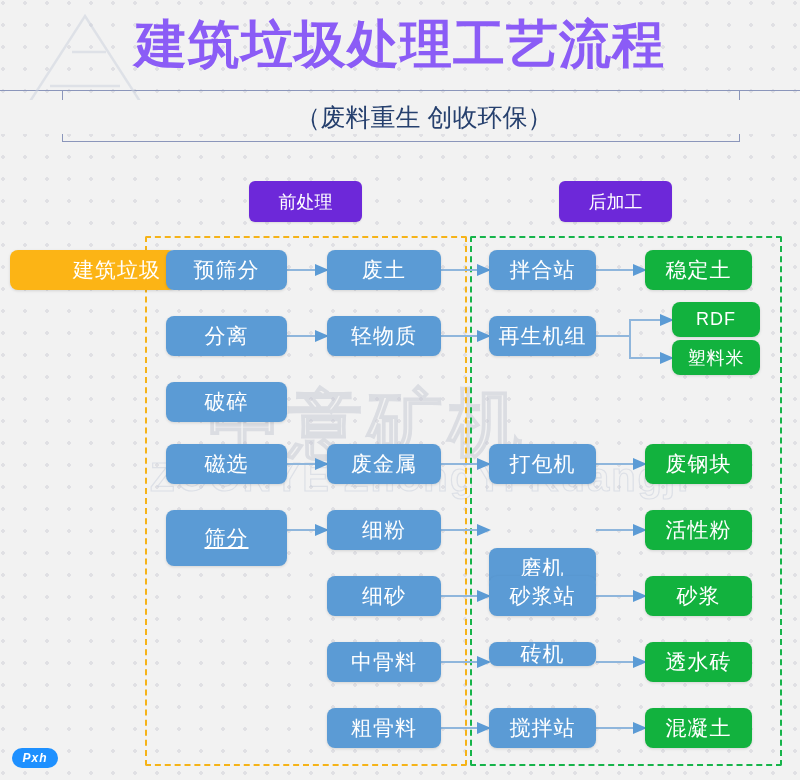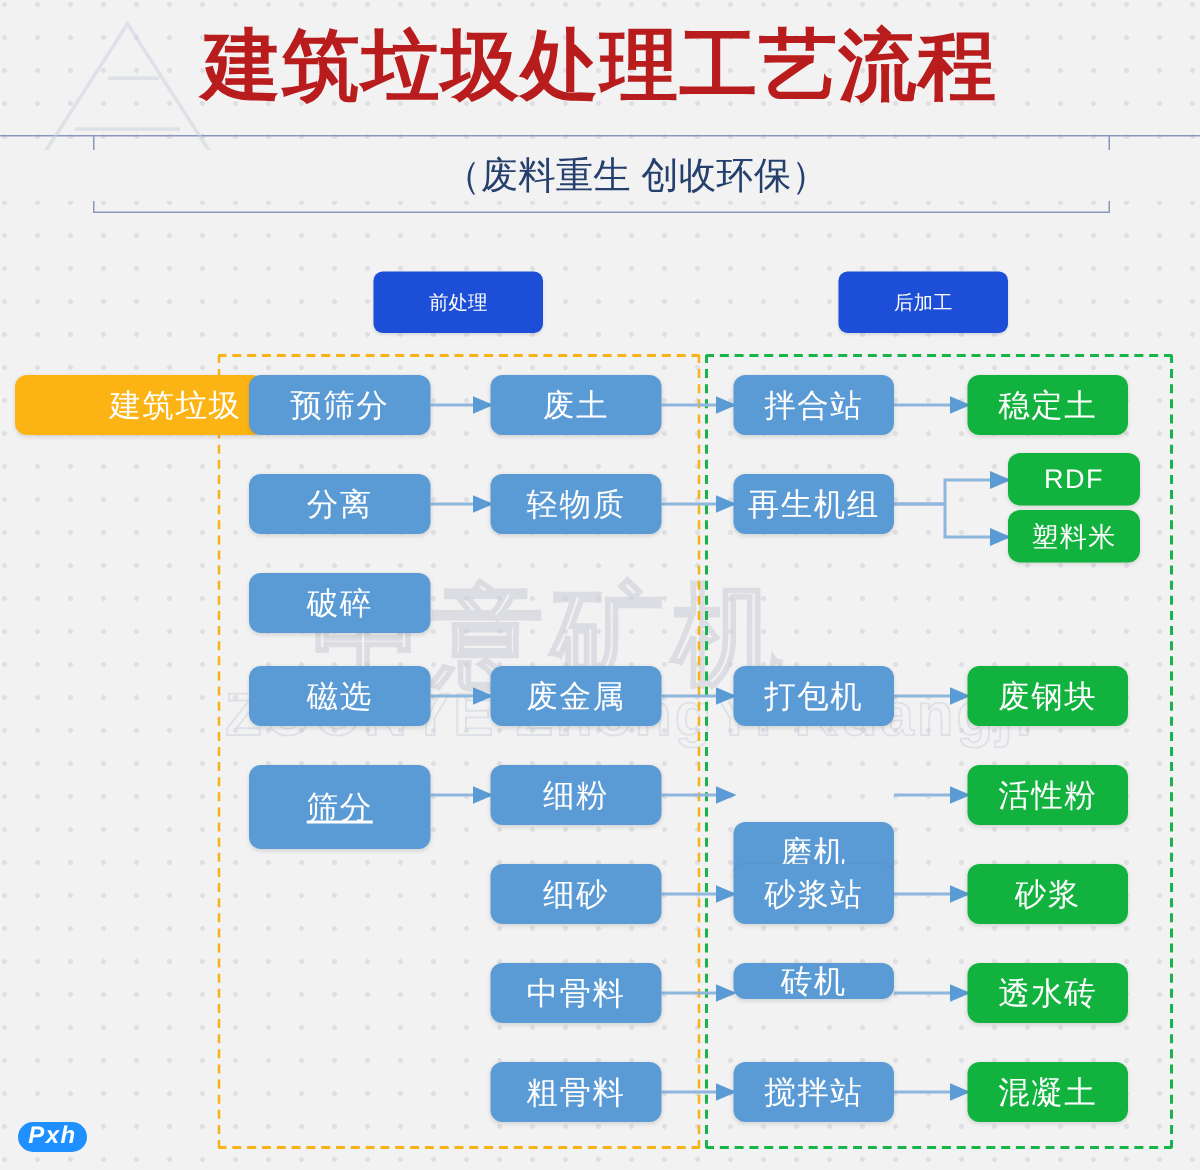--- a/index.html
+++ b/index.html
@@ -25,21 +25,21 @@
   #frame-right {left:739px;top:90px;  width:1px;   height:52px;}
   #frame-bottom{left:62px; top:141px; width:678px; height:1px;}
   #rule-left   {left:0px;  top:90px;  width:63px;  height:1px;}
   #rule-right  {left:739px;top:90px;  width:61px;  height:1px;}
 
   #main-title{
     position:absolute;left:0;top:13px;width:800px;
     text-align:center;
     font-family:"DejaVu Sans","Liberation Sans",sans-serif;
     font-size:52px;font-weight:bold;letter-spacing:1px;
-    color:#b91c1c;
+    color:#8b5cf6;
     line-height:62px;
     white-space:nowrap;
     z-index:4;
   }
   #sub-title{
     position:absolute;left:0;top:100px;width:800px;
     text-align:center;
     font-size:25px;color:#26406e;
     line-height:34px;
     white-space:nowrap;
@@ -72,22 +72,22 @@
     z-index:1;opacity:.5;
   }
 
   
   .zone{position:absolute;z-index:2;border-radius:2px;}
   #zone-pre {left:145px;top:236px;width:318px;height:526px;border:2px dashed #f5b318;}
   #zone-post{left:470px;top:236px;width:308px;height:526px;border:2px dashed #16b44a;}
 
   .zone-tag{
     position:absolute;z-index:5;
-    background:#1d4ed8;color:#fff;border-radius:6px;
-    font-size:13px;text-align:center;
+    background:#6d28d9;color:#fff;border-radius:6px;
+    font-size:18px;text-align:center;
     display:flex;align-items:center;justify-content:center;
     box-shadow:0 1px 2px rgba(0,0,0,.10);
     white-space:nowrap;
   }
   #tag-pre {left:249px;top:181px;width:113px;height:41px;}
   #tag-post{left:559px;top:181px;width:113px;height:41px;}
 
   
   .node{
     position:absolute;z-index:5;
@@ -102,21 +102,21 @@
   .node.orange{background:#fcb415;}
   .node.small {font-size:18px;}
 
   
   #wires{position:absolute;left:0;top:0;width:800px;height:780px;z-index:4;pointer-events:none;}
 
   
   #pxh-badge{
     position:absolute;left:12px;top:748px;width:46px;height:20px;
     background:#1e90ff;border-radius:10px;
-    color:#fff;font-size:16px;font-style:italic;font-weight:bold;
+    color:#fff;font-size:12px;font-style:italic;font-weight:bold;
     display:flex;align-items:center;justify-content:center;
     z-index:6;letter-spacing:1px;
   }
 </style>
 </head>
 <body>
 
 <div id="bg-dots"></div>
 
 <div id="header">

